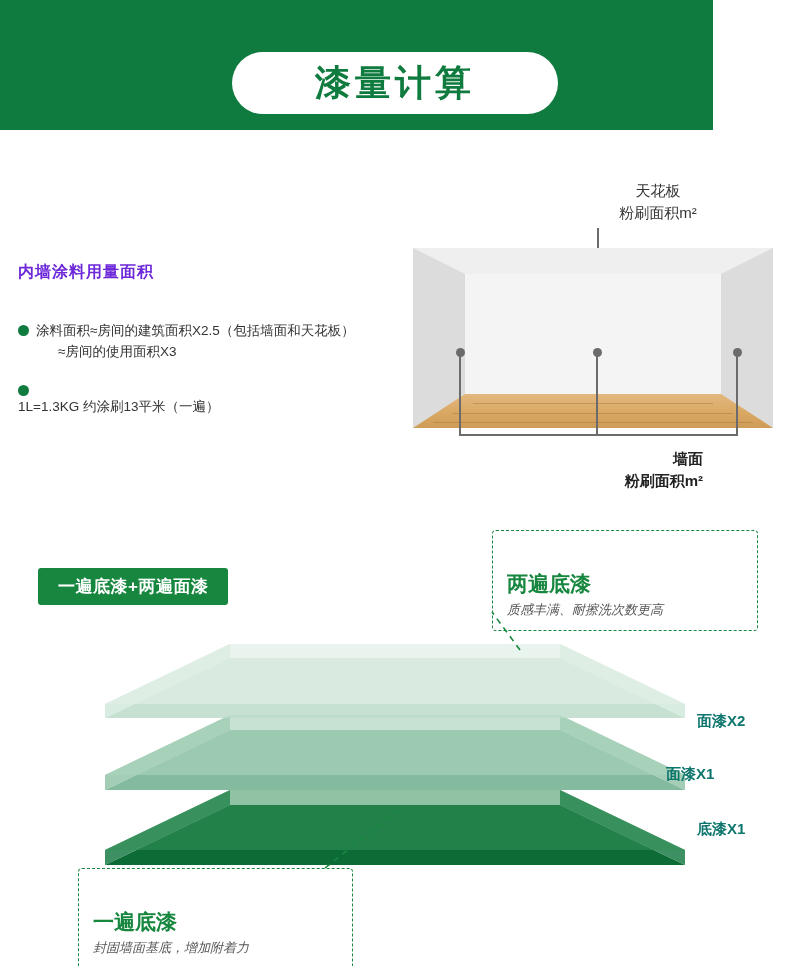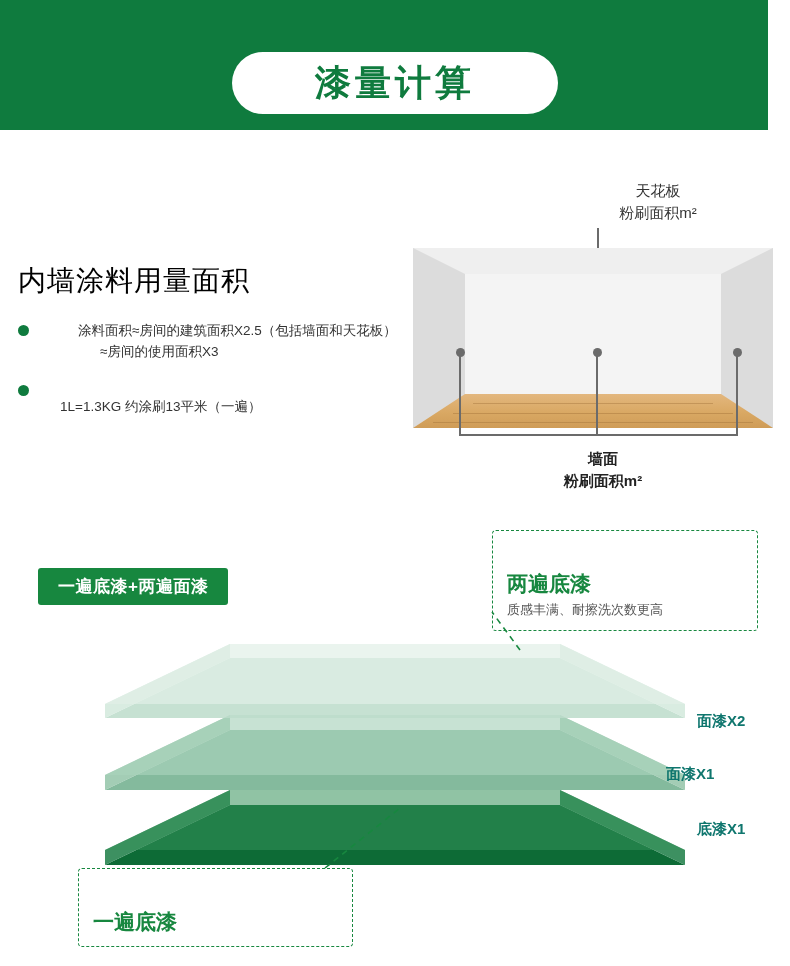--- a/index.html
+++ b/index.html
@@ -13,21 +13,21 @@
     font-family: "Liberation Sans", sans-serif;
     color: #222;
     overflow: hidden;
     position: relative;
   }
 
   
   .header {
     position: absolute;
     left: 0; top: 0;
-    width: 768px;
+    width: 713px;
     height: 130px;
     background: #0f7b3e;
   }
   .header-pill {
     position: absolute;
     left: 232px;
     top: 52px;
     width: 326px;
     height: 62px;
     background: #ffffff;
@@ -41,44 +41,43 @@
     font-weight: bold;
     letter-spacing: 4px;
     color: #0f7b3e;
   }
 
   
   .sec1-title {
     position: absolute;
     left: 18px;
     top: 262px;
-    font-size: 28px;
-    font-weight: normal;
-    color: #000000;
+    font-size: 16px;
+    font-weight: bold;
+    color: #6d28d9;
     letter-spacing: 1px;
   }
   .bullet-row {
     position: absolute;
     display: flex;
     align-items: flex-start;
   }
   .bullet-dot {
     width: 11px;
     height: 11px;
     border-radius: 50%;
     background: #0f7b3e;
     margin-top: 5px;
     margin-right: 7px;
     flex: 0 0 auto;
   }
   .bullet-text {
     font-size: 13.5px;
     line-height: 21px;
     color: #333;
-    margin-left: 42px;
   }
   .bullet-text .ind {
     display: block;
     padding-left: 22px;
   }
   #bullet1 { left: 18px; top: 320px; width: 400px; }
   #bullet2 { left: 18px; top: 380px; width: 400px; flex-direction: column; }
 
   
   .room-wrap {
@@ -169,21 +168,21 @@
     text-align: center;
     font-size: 15px;
     line-height: 22px;
     color: #333;
   }
   .lbl-wall {
     position: absolute;
     left: 95px;
     top: 208px;
     width: 200px;
-    text-align: center;
+    text-align: right;
     font-size: 15px;
     line-height: 22px;
     font-weight: bold;
     color: #222;
   }
 
   
   .badge {
     position: absolute;
     left: 38px;
@@ -210,20 +209,21 @@
     font-weight: bold;
     color: #17873f;
     line-height: 28px;
     margin-top: 31px;
   }
   .callout .c-sub {
     font-size: 13px;
     color: #555;
     line-height: 20px;
     margin-top: 2px;
+    font-style: italic;
   }
   #callout-top { left: 492px; top: 530px; width: 236px; }
   #callout-bottom { left: 78px; top: 868px; width: 245px; }
 
   .layers-svg {
     position: absolute;
     left: 0;
     top: 600px;
     width: 790px;
     height: 300px;
@@ -305,20 +305,21 @@
   <span>一遍底漆+</span><span class="hl">两遍面漆</span>
 </div>
 
 <div class="callout" id="callout-top">
   <div class="c-title">两遍底漆</div>
   <div class="c-sub">质感丰满、耐擦洗次数更高</div>
 </div>
 
 <div class="callout" id="callout-bottom">
   <div class="c-title">一遍底漆</div>
+  <div class="c-sub">封固墙面基底，增加附着力</div>
 </div>
 
 <svg class="layers-svg" viewBox="0 0 790 300">
 
   <g>
     <polygon points="105,265 685,265 560,205 230,205" fill="#0d6b36"></polygon>
     <polygon points="105,265 230,205 230,190 105,250" fill="#1b7d45" opacity="0.85"></polygon>
     <polygon points="685,265 560,205 560,190 685,250" fill="#1b7d45" opacity="0.85"></polygon>
     <polygon points="105,250 230,190 560,190 685,250" fill="#35925a" opacity="0.55"></polygon>
   </g>

